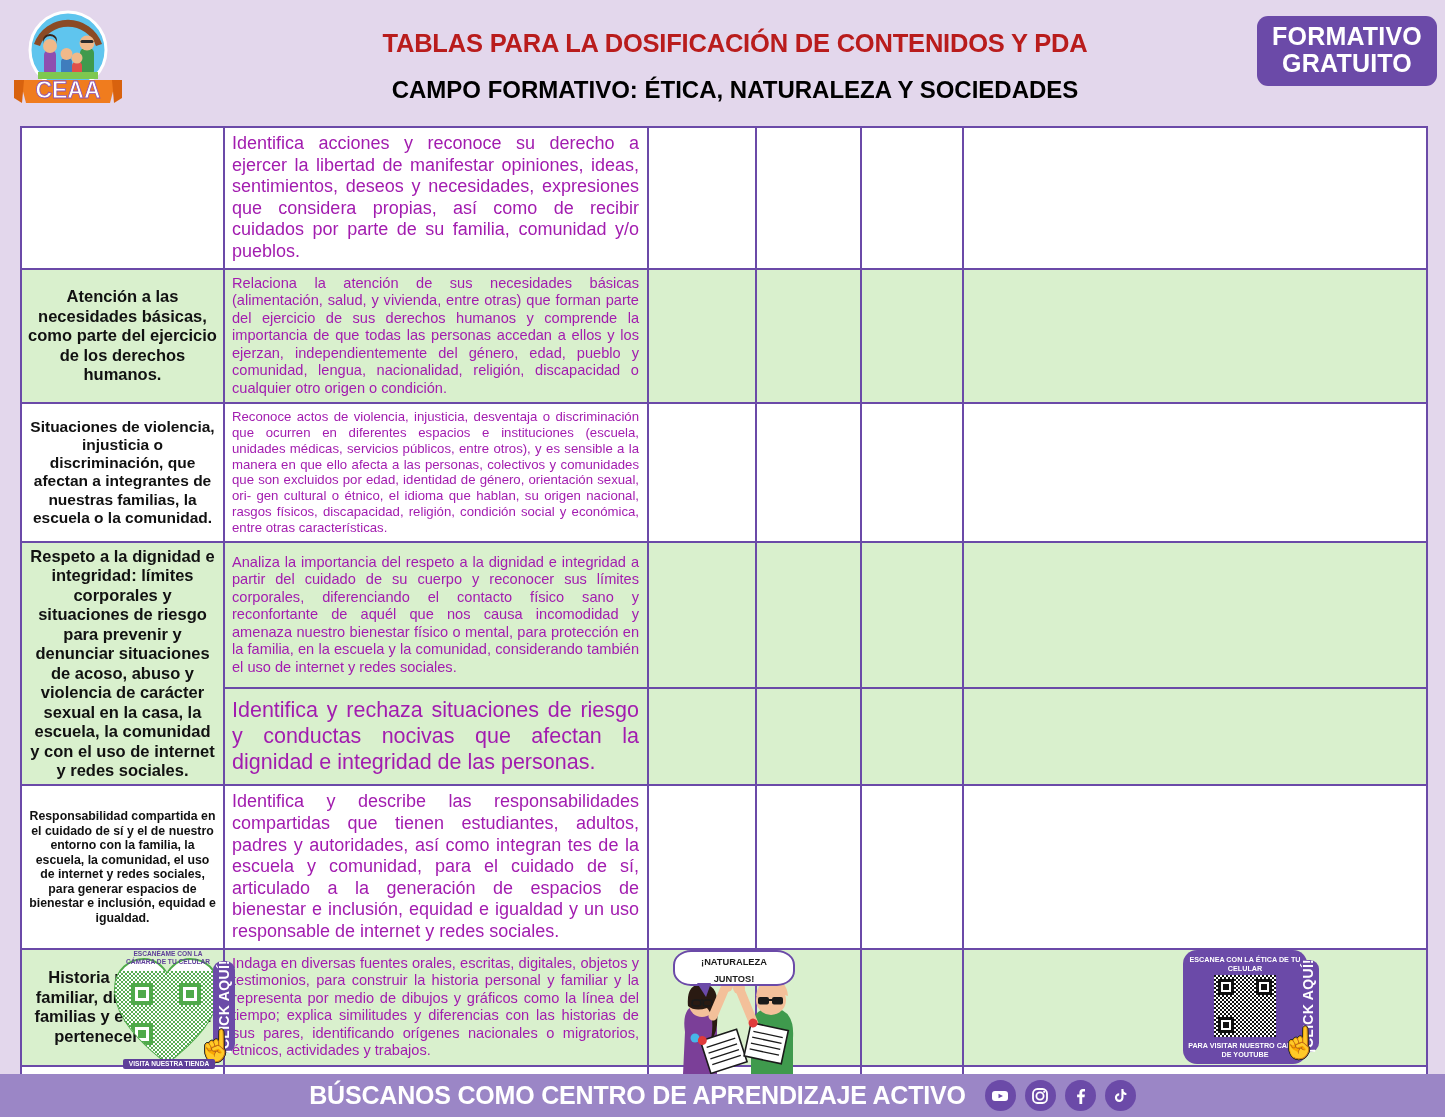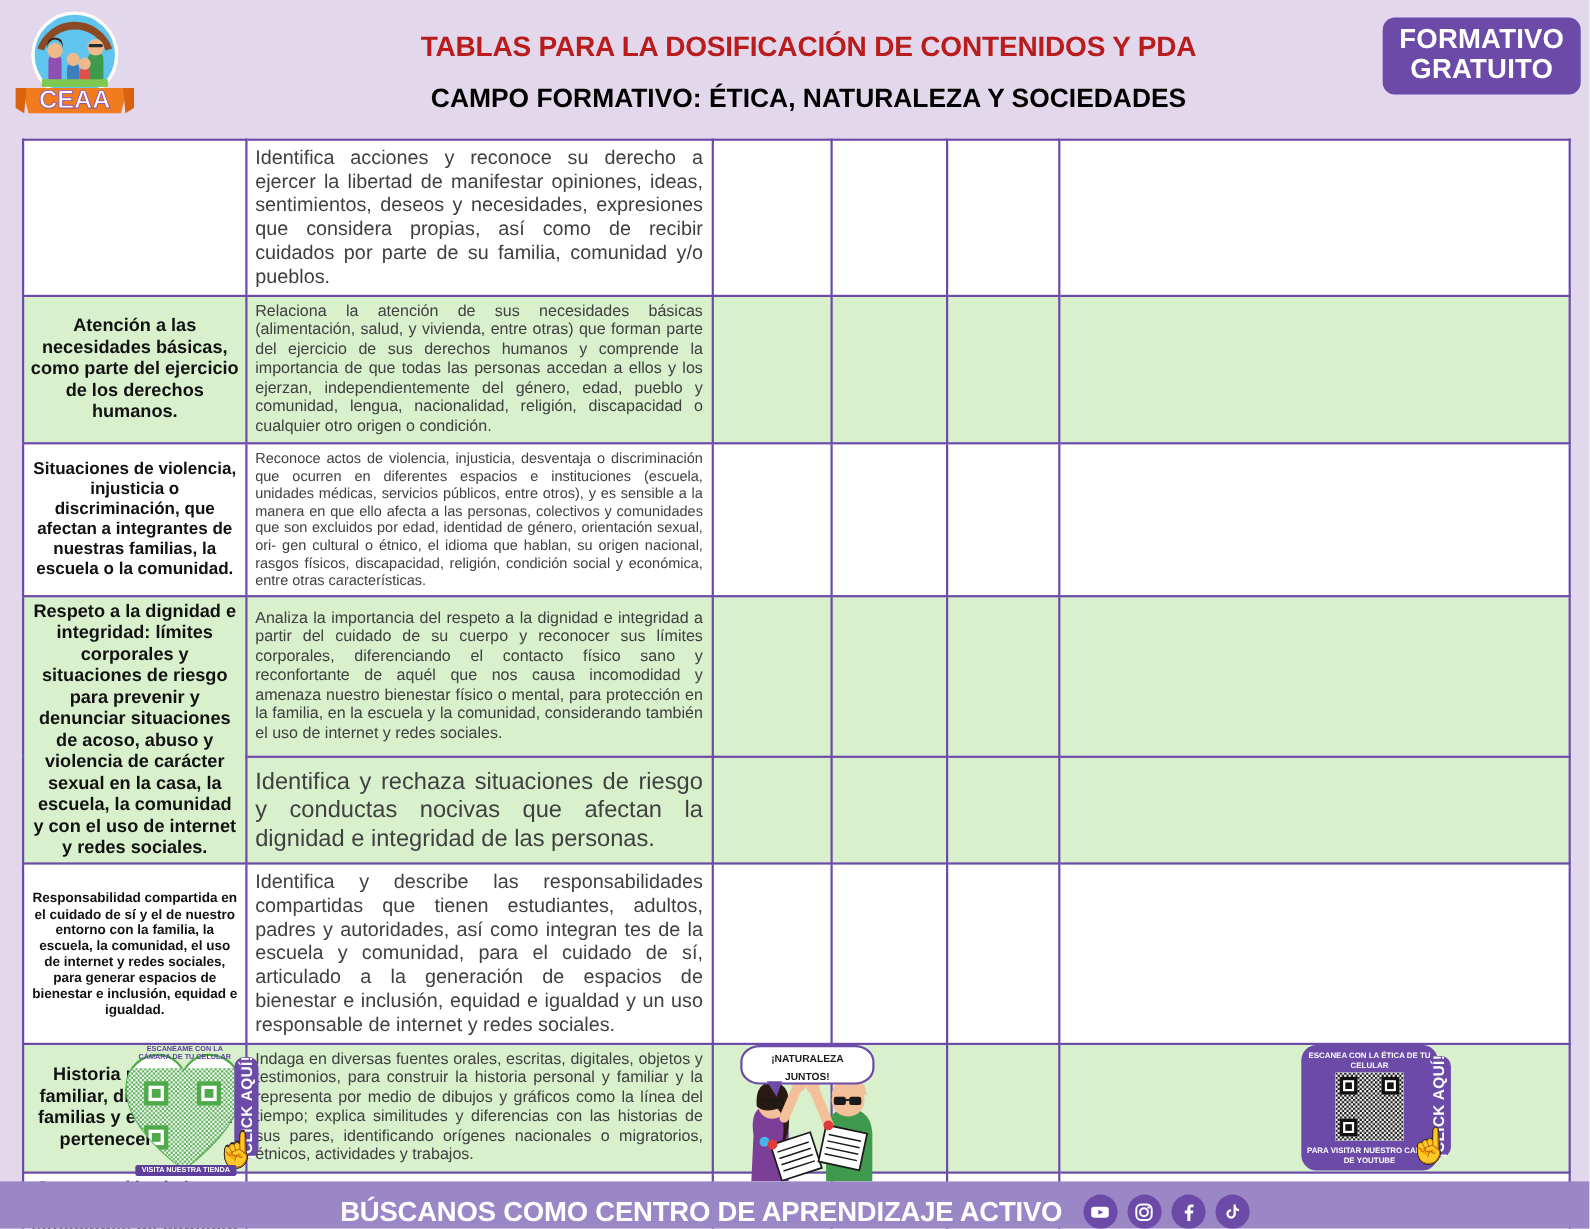--- a/index.html
+++ b/index.html
@@ -122,21 +122,21 @@
   }
   td.contenido .txt { display: block; }
 
   
   .sz-lg  { font-size: 16.5px; margin-top: 41px; }
   .sz-md  { font-size: 15.5px; }
   .sz-sm  { font-size: 12.3px; line-height: 1.24; }
 
   td.pda {
     text-align: justify;
-    color: #404040;
+    color: #a21caf;
     padding: 5px 8px 5px 7px;
     line-height: 1.2;
     hyphens: none;
   }
   td.pda .txt { display: block; text-align: justify; }
 
   .p-lg  { font-size: 18px;   line-height: 1.3; }
   .p-xl  { font-size: 21.5px; line-height: 1.33; }
   .p-md  { font-size: 14.6px; line-height: 1.22; }
   .p-sm  { font-size: 13.2px; line-height: 1.22; }
@@ -290,21 +290,21 @@
 
   
   .bottom-bar {
     position: absolute;
     left: 0;
     bottom: 0;
     width: 1445px;
     height: 43px;
     background: #9b86c6;
     display: flex;
-    align-items: flex-end;
+    align-items: center;
     justify-content: center;
     gap: 19px;
   }
   .bottom-bar .bb-text {
     color: #ffffff;
     font-size: 25px;
     font-weight: bold;
     letter-spacing: -0.2px;
   }
   .social-row { display: flex; align-items: center; gap: 9px; }

